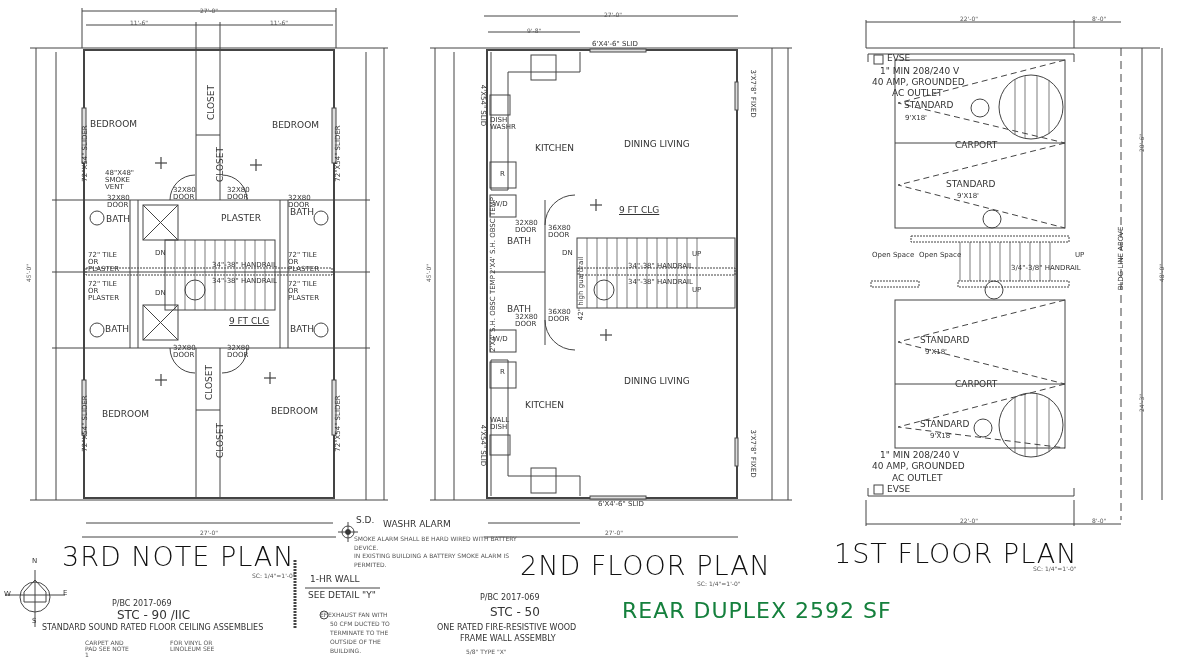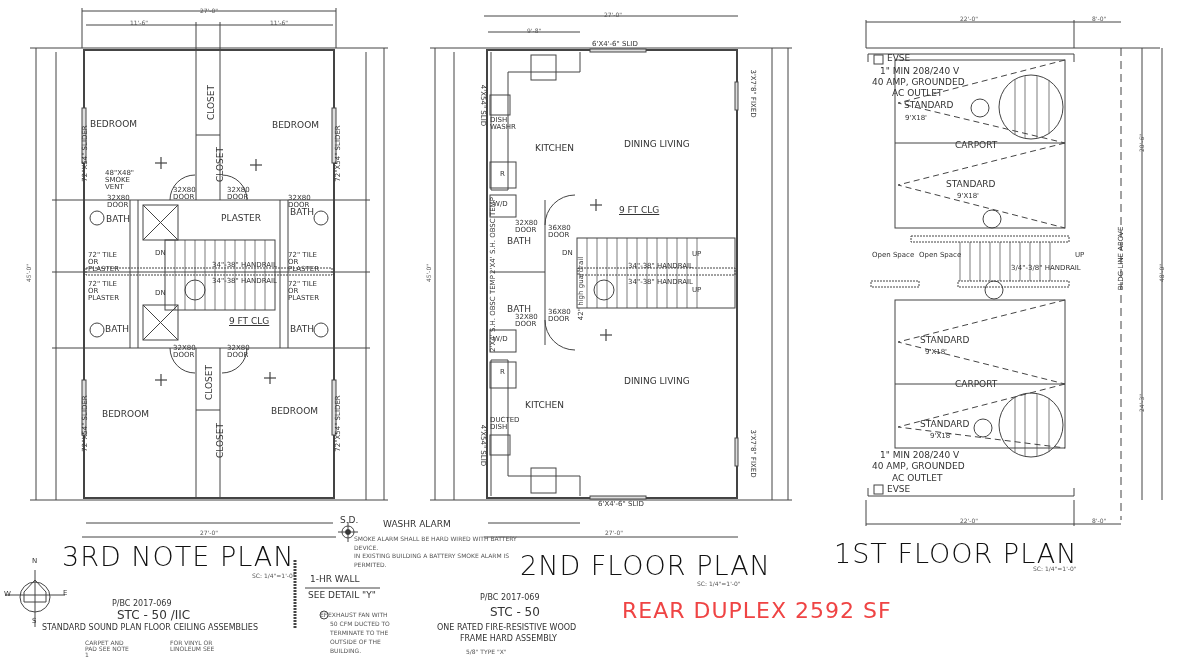--- a/index.html
+++ b/index.html
@@ -292,21 +292,21 @@
   <span class="abs mid" style="left:525px;top:401px">KITCHEN</span>
   <span class="abs mid" style="left:624px;top:377px">DINING LIVING</span>
   <span class="abs mid" style="left:507px;top:237px">BATH</span>
   <span class="abs mid" style="left:507px;top:305px">BATH</span>
   <span class="abs mid" style="left:619px;top:206px;text-decoration:underline">9 FT CLG</span>
   <span class="abs note" style="left:493px;top:201px">W/D</span>
   <span class="abs note" style="left:493px;top:336px">W/D</span>
   <span class="abs note" style="left:500px;top:171px">R</span>
   <span class="abs note" style="left:500px;top:369px">R</span>
   <span class="abs note" style="left:490px;top:117px;width:22px;white-space:normal">DISH WASHR</span>
-  <span class="abs note" style="left:490px;top:417px;width:22px;white-space:normal">DUCTED DISH</span>
+  <span class="abs note" style="left:490px;top:417px;width:22px;white-space:normal">WALL DISH</span>
   <span class="abs note" style="left:548px;top:225px;width:26px;white-space:normal">36X80 DOOR</span>
   <span class="abs note" style="left:548px;top:309px;width:26px;white-space:normal">36X80 DOOR</span>
   <span class="abs note" style="left:515px;top:220px;width:26px;white-space:normal">32X80 DOOR</span>
   <span class="abs note" style="left:515px;top:314px;width:26px;white-space:normal">32X80 DOOR</span>
   <span class="abs note" style="left:628px;top:263px">34"-38" HANDRAIL</span>
   <span class="abs note" style="left:628px;top:279px">34"-38" HANDRAIL</span>
   <span class="abs note" style="left:692px;top:251px">UP</span>
   <span class="abs note" style="left:692px;top:287px">UP</span>
   <span class="abs note" style="left:562px;top:250px">DN</span>
   <span class="abs note" style="left:728px;top:90px;transform:rotate(90deg)">3'X7'8" FIXED</span>
@@ -350,31 +350,31 @@
   <span class="abs mid" style="left:887px;top:485px">EVSE</span>
   <span class="abs scale" style="left:1133px;top:140px;transform:rotate(-90deg)">20'-6"</span>
   <span class="abs scale" style="left:1133px;top:400px;transform:rotate(-90deg)">24'-3"</span>
   <span class="abs scale" style="left:1153px;top:270px;transform:rotate(-90deg)">48'-0"</span>
   <span class="abs scale" style="left:960px;top:518px">22'-0"</span>
   <span class="abs scale" style="left:1092px;top:518px">8'-0"</span>
   <span class="abs title" style="left:834px;top:540px">1ST FLOOR PLAN</span>
   <span class="abs scale" style="left:1033px;top:566px">SC: 1/4"=1'-0"</span>
 </div>
 
-<span class="abs" style="left:622px;top:600px;font-size:22px;letter-spacing:1px;color:#ef4444">REAR DUPLEX 2592 SF</span>
+<span class="abs" style="left:622px;top:600px;font-size:22px;letter-spacing:1px;color:#15803d">REAR DUPLEX 2592 SF</span>
 
 <div>
   <span class="abs note" style="left:32px;top:558px">N</span>
   <span class="abs note" style="left:4px;top:591px">W</span>
   <span class="abs note" style="left:63px;top:590px">E</span>
   <span class="abs note" style="left:32px;top:618px">S</span>
 </div>
 
 <div>
-  <span class="abs mid" style="left:340px;top:516px">S.D.</span>
+  <span class="abs mid" style="left:356px;top:516px">S.D.</span>
   <span class="abs mid" style="left:383px;top:520px">WASHR ALARM</span>
   <span class="abs scale" style="left:354px;top:536px">SMOKE ALARM SHALL BE HARD WIRED WITH BATTERY</span>
   <span class="abs scale" style="left:354px;top:545px">DEVICE.</span>
   <span class="abs scale" style="left:354px;top:553px">IN EXISTING BUILDING A BATTERY SMOKE ALARM IS</span>
   <span class="abs scale" style="left:354px;top:562px">PERMITED.</span>
 </div>
 
 <div>
   <span class="abs mid" style="left:310px;top:575px">1-HR WALL</span>
   <span class="abs mid" style="left:308px;top:591px">SEE DETAIL "Y"</span>
@@ -384,25 +384,25 @@
   <span class="abs scale" style="left:320px;top:612px">EF</span>
   <span class="abs scale" style="left:328px;top:612px">EXHAUST FAN WITH</span>
   <span class="abs scale" style="left:330px;top:621px">50 CFM DUCTED TO</span>
   <span class="abs scale" style="left:330px;top:630px">TERMINATE TO THE</span>
   <span class="abs scale" style="left:330px;top:639px">OUTSIDE OF THE</span>
   <span class="abs scale" style="left:330px;top:648px">BUILDING.</span>
 </div>
 
 <div>
   <span class="abs note" style="left:112px;top:600px;font-size:8px">P/BC 2017-069</span>
-  <span class="abs big" style="left:117px;top:609px">STC - 50 /IIC</span>
-  <span class="abs note" style="left:42px;top:624px;font-size:8px">STANDARD SOUND PLAN FLOOR CEILING ASSEMBLIES</span>
+  <span class="abs big" style="left:117px;top:609px">STC - 90 /IIC</span>
+  <span class="abs note" style="left:42px;top:624px;font-size:8px">STANDARD SOUND RATED FLOOR CEILING ASSEMBLIES</span>
   <span class="abs scale" style="left:85px;top:640px;width:45px;white-space:normal">CARPET AND PAD SEE NOTE 1</span>
   <span class="abs scale" style="left:170px;top:640px;width:45px;white-space:normal">FOR VINYL OR LINOLEUM SEE</span>
 </div>
 
 <div>
   <span class="abs note" style="left:480px;top:594px;font-size:8px">P/BC 2017-069</span>
   <span class="abs big" style="left:490px;top:606px">STC - 50</span>
   <span class="abs note" style="left:437px;top:624px;font-size:8px">ONE RATED FIRE-RESISTIVE WOOD</span>
-  <span class="abs note" style="left:460px;top:635px;font-size:8px">FRAME HARD ASSEMBLY</span>
+  <span class="abs note" style="left:460px;top:635px;font-size:8px">FRAME WALL ASSEMBLY</span>
   <span class="abs scale" style="left:466px;top:649px">5/8" TYPE "X"</span>
 </div>
 
 </body></html>

